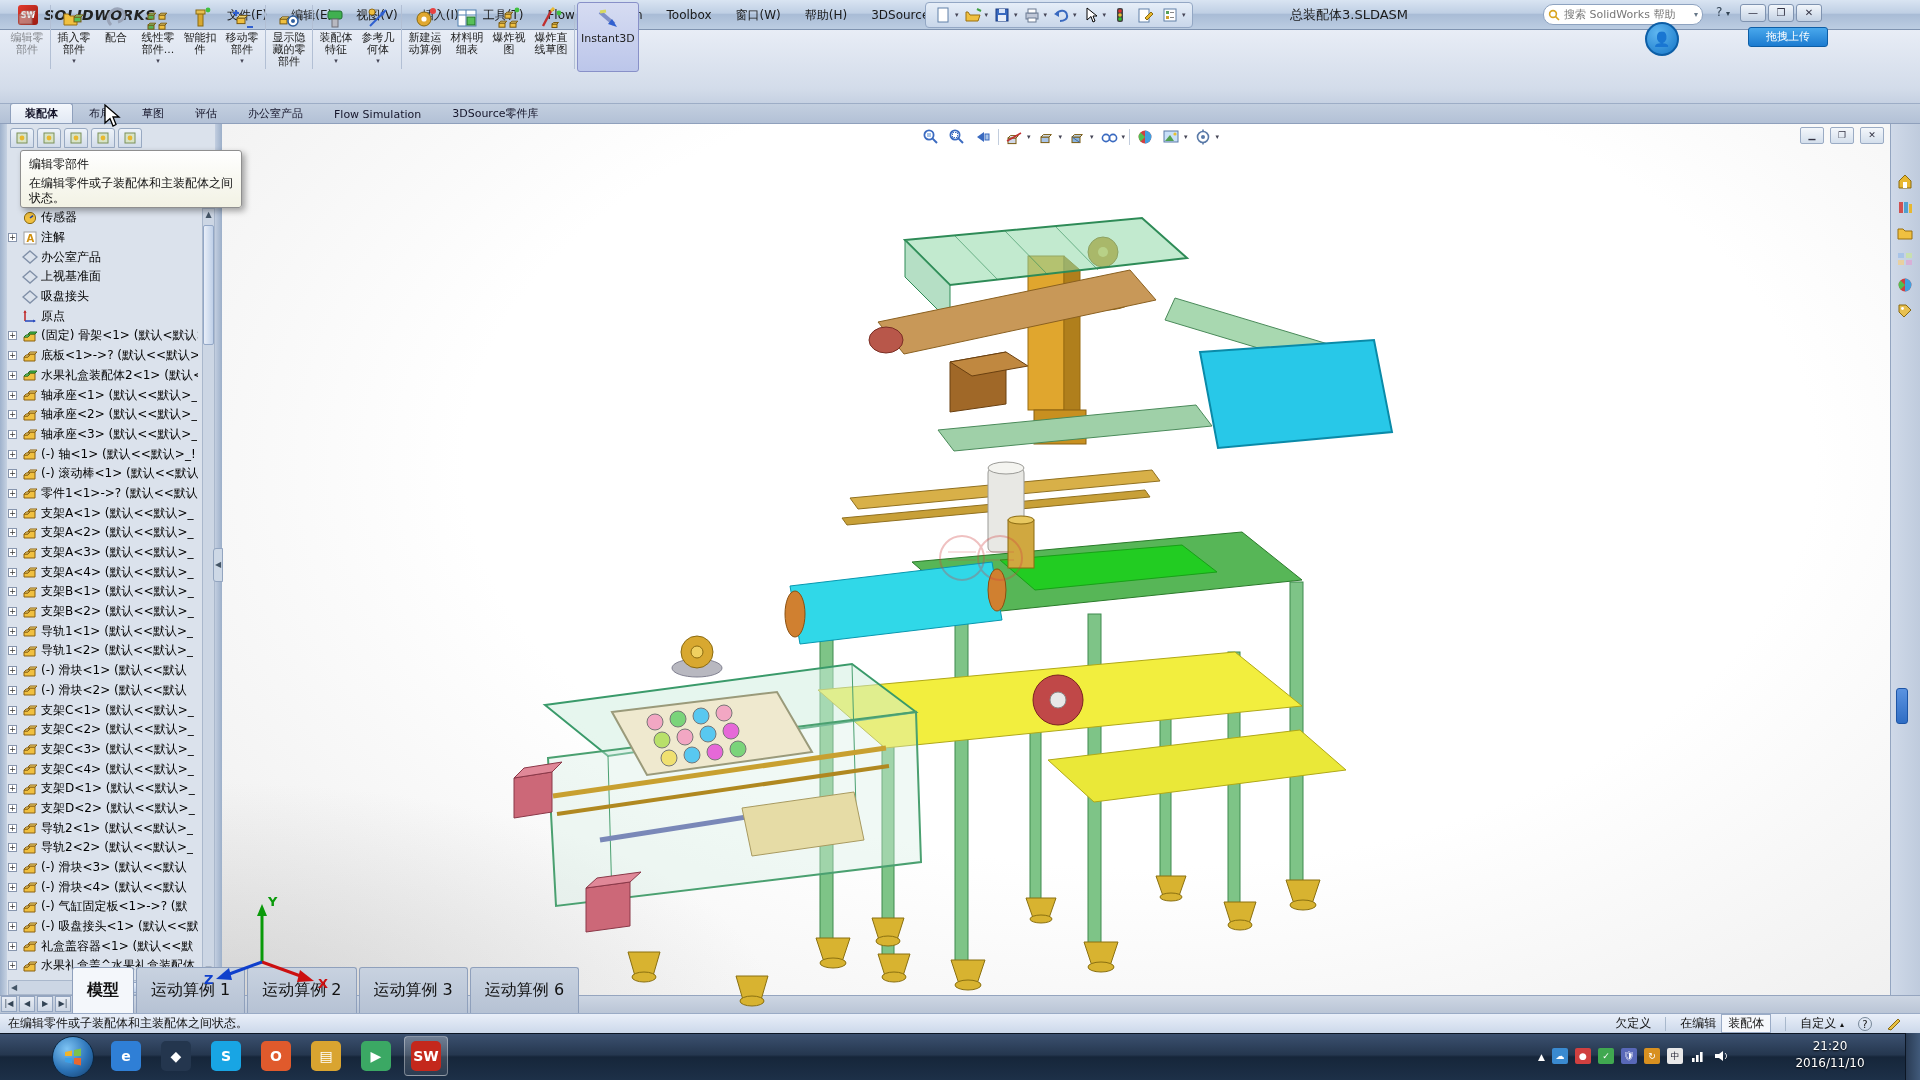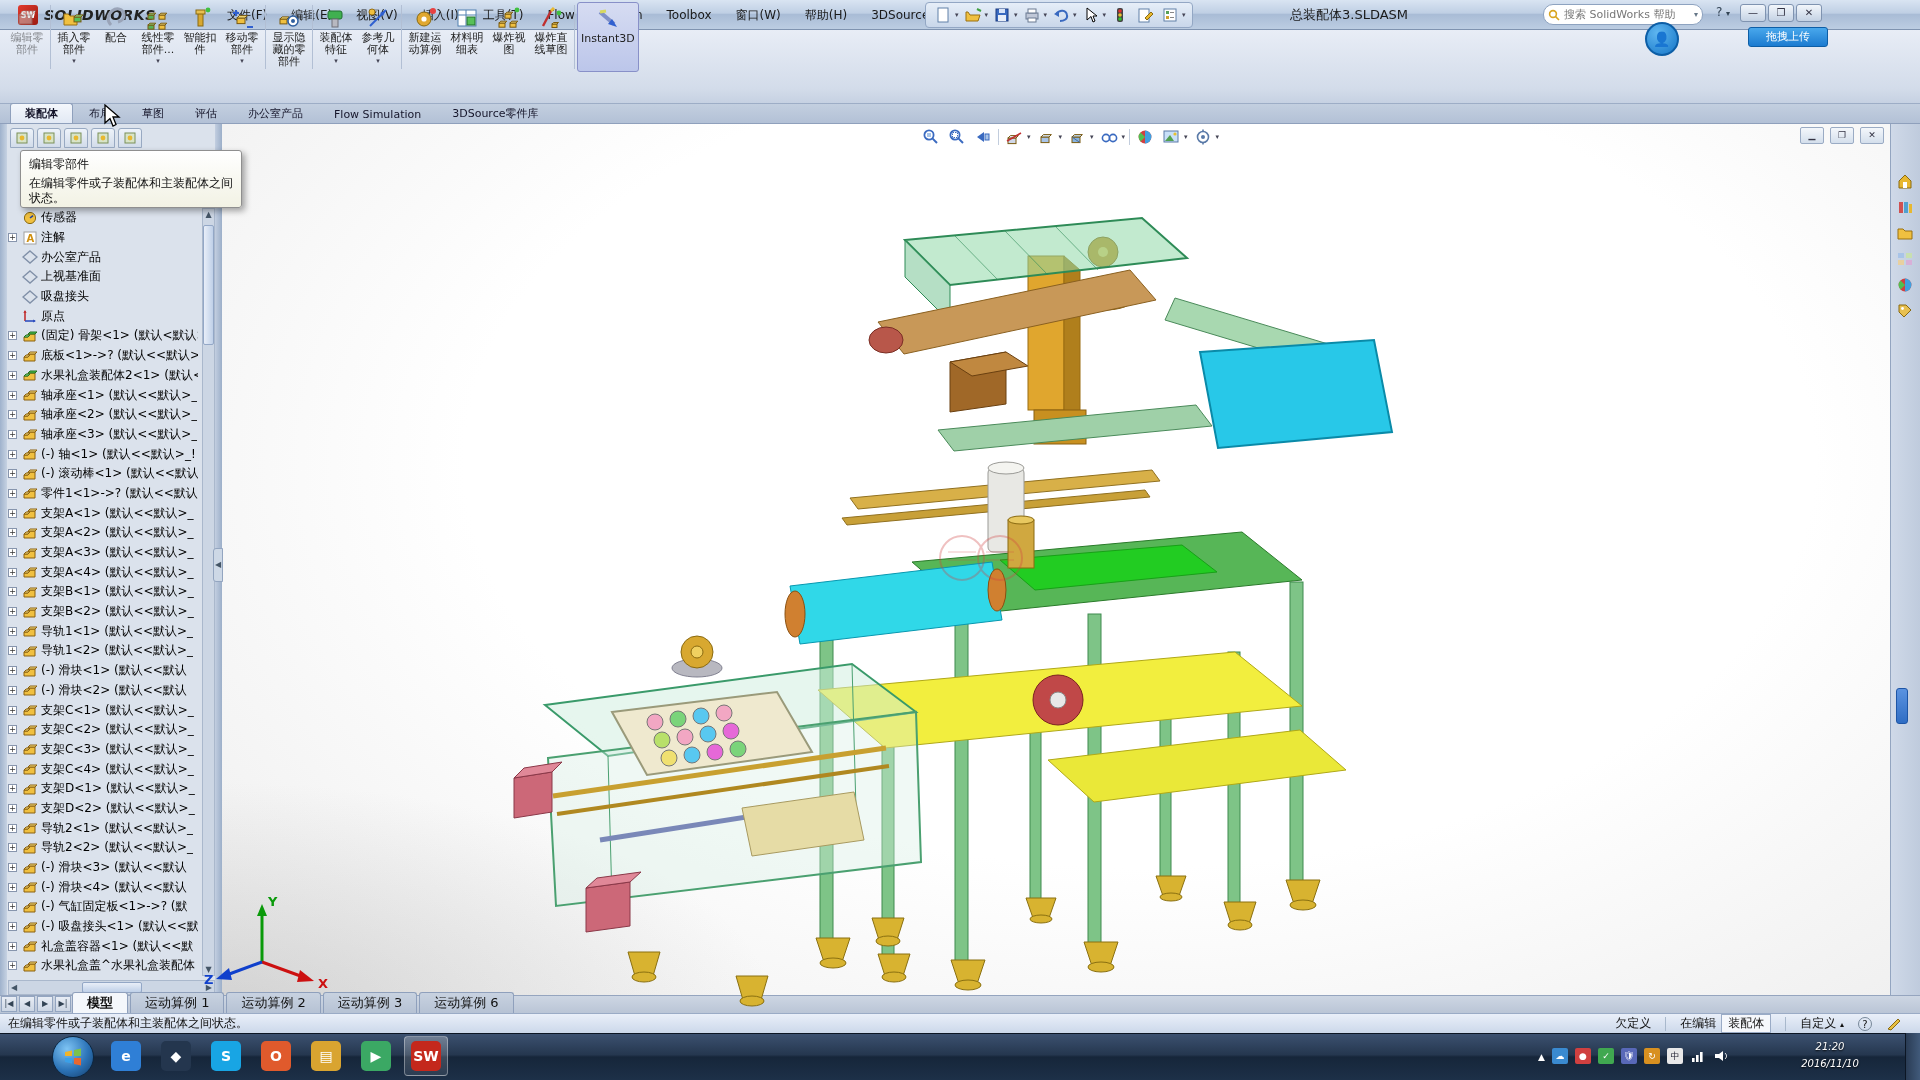--- a/index.html
+++ b/index.html
@@ -98,21 +98,21 @@
     border:1px solid #8f8f8f; border-radius:3px; box-shadow:3px 3px 6px rgba(0,0,0,.35); z-index:50; padding:5px 8px; }
   #tooltip .tt-title { font-weight:normal; font-size:12px; margin-bottom:3px; }
   #tooltip .tt-body { font-size:12px; line-height:15px; color:#111; }
   
   #cursor { left:103px; top:104px; z-index:60; }
   
   #bottom-tabs { left:0; top:995px; width:1920px; height:18px; background:linear-gradient(#cdd6e3,#bac5d6);
     border-top:1px solid #95a5bf; display:flex; align-items:flex-end; }
   .bnav { width:16px; height:16px; background:linear-gradient(#e8edf5,#ccd6e4); border:1px solid #93a5c0;
     font-size:8px; line-height:14px; text-align:center; color:#345; margin:0 1px 1px 1px; }
-  .btab { padding:1px 14px; font-size:13px; border:1px solid #8fa0bc; border-bottom:none; margin-right:2px;
+  .btab { padding:12px 14px; font-size:16px; border:1px solid #8fa0bc; border-bottom:none; margin-right:2px;
     background:linear-gradient(#c8d2e0,#b6c2d4); border-radius:3px 3px 0 0; }
   .btab.active { background:#f4f7fb; font-weight:bold; }
   
   #statusbar { left:0; top:1013px; width:1920px; height:20px; background:linear-gradient(#e9eff9,#ccd8ea);
     border-top:1px solid #9aabc6; display:flex; align-items:center; }
   #status-msg { margin-left:8px; color:#111; }
   #status-right { position:absolute; right:18px; display:flex; align-items:center; gap:14px; }
   .status-sep { width:1px; height:14px; background:#a8b8cc; }
   #editing-target { background:#f6f8fc; border:1px solid #9aabc6; padding:0 6px; }
   
@@ -122,22 +122,22 @@
     background:radial-gradient(circle at 35% 30%,#7ec4f4 0%,#2c74b8 55%,#143a66 100%); border:1px solid #0c2742;
     display:flex; align-items:center; justify-content:center; }
   .tb-app { top:1036px; width:44px; height:40px; border-radius:4px; display:flex; align-items:center; justify-content:center; }
   .tb-app.active { background:linear-gradient(rgba(255,255,255,.28),rgba(255,255,255,.08));
     border:1px solid rgba(255,255,255,.35); }
   .appico { width:30px; height:30px; border-radius:5px; display:flex; align-items:center; justify-content:center;
     color:#fff; font-weight:bold; font-size:14px; }
   #tray { left:1538px; top:1036px; height:40px; display:flex; align-items:center; gap:7px; }
   .tray-ico { width:16px; height:16px; border-radius:2px; display:flex; align-items:center; justify-content:center;
     font-size:9px; color:#fff; }
-  #clock { left:1790px; top:1038px; width:80px; text-align:center; color:#fff; font-size:10px; line-height:17px;
-    text-shadow:0 1px 2px #000;font-style:italic; }
+  #clock { left:1790px; top:1038px; width:80px; text-align:center; color:#fff; font-size:12px; line-height:17px;
+    text-shadow:0 1px 2px #000; }
   #show-desktop { left:1905px; top:1033px; width:15px; height:47px; background:linear-gradient(90deg,#2a3c55,#415a7a);
     border-left:1px solid #0c1624; }
   svg { display:block; }
 </style>
 </head>
 <body>
 
 <div id="titlebar" class="abs"></div>
 <div id="sw-logo" class="abs">
   <div id="sw-cube">SW</div>

